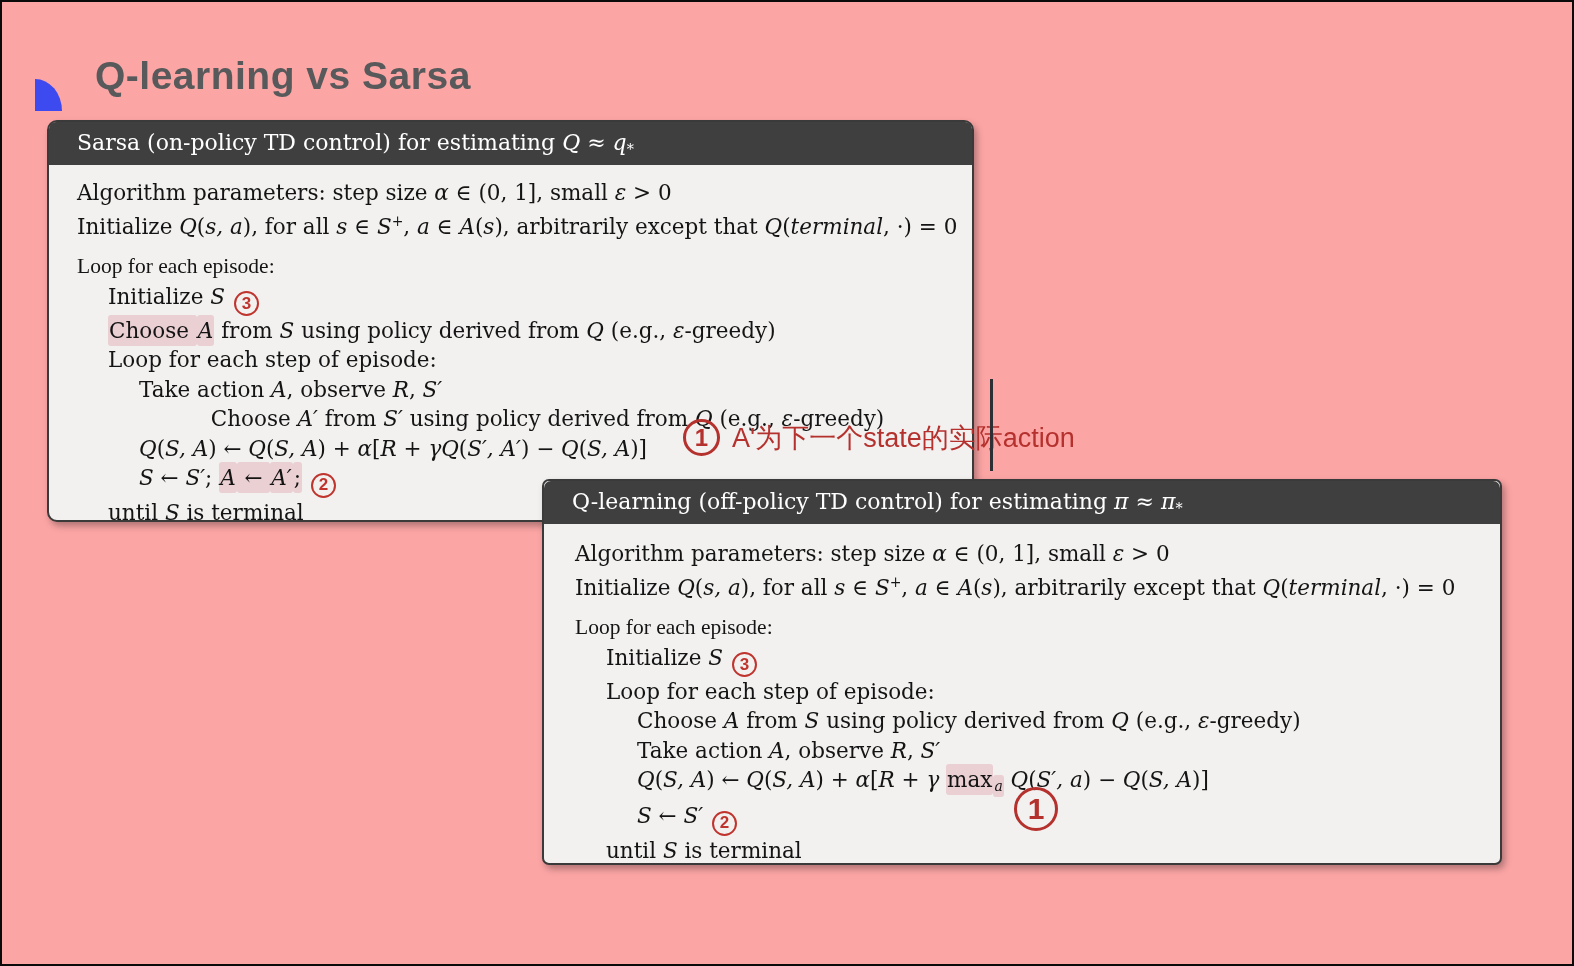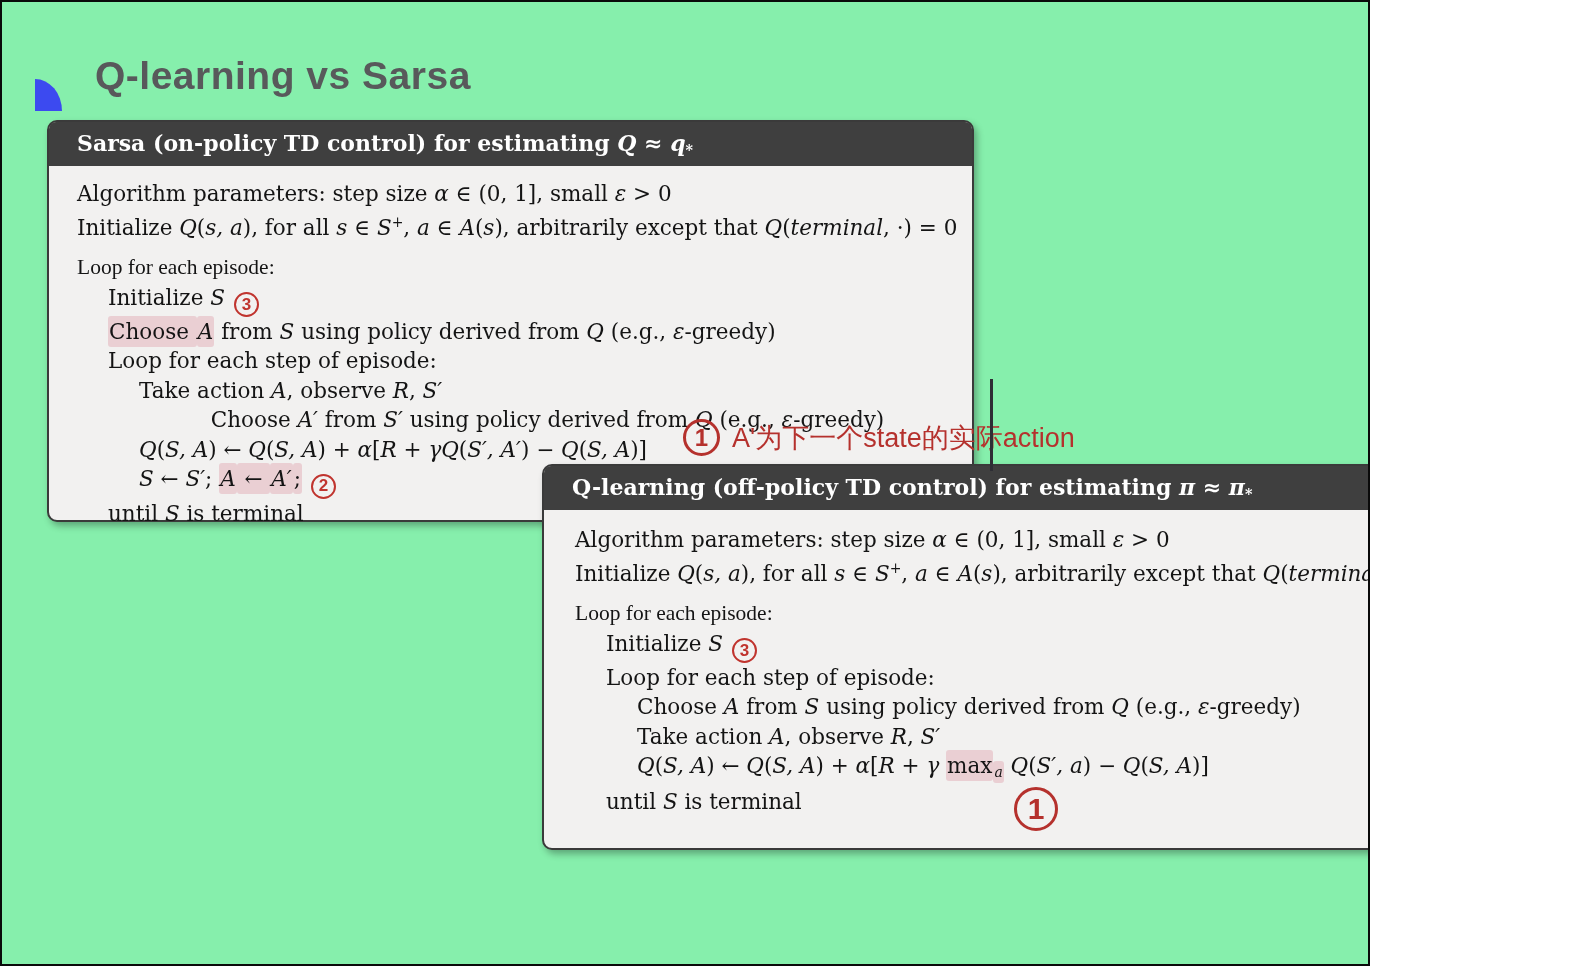--- a/index.html
+++ b/index.html
@@ -1,21 +1,21 @@
 <!DOCTYPE html>
 <html><head>
 <meta charset="utf-8">
 <style>
   html,body{margin:0;padding:0;background:#fff;}
   .canvas{
     position:relative;
-    width:1370px;height:966px;
+    width:1574px;height:966px;
     box-sizing:border-box;
     border:2px solid #0a0a0a;
-    background:#86efac;
+    background:#fca5a5;
     overflow:hidden;
     font-family:"DejaVu Serif", serif;
   }
   
   .title-accent{
     position:absolute;left:33px;top:77px;width:27px;height:32px;
     background:#3c4af0;
     border-top-right-radius:100%;
   }
   .slide-title{
@@ -27,24 +27,24 @@
   
   .algo-box{
     position:absolute;
     box-sizing:border-box;
     border:2.5px solid #3a3a3a;
     border-radius:10px;
     background:#f2f1f0;
     box-shadow:3px 4px 7px rgba(0,0,0,0.30);
   }
   .box-sarsa{left:45px;top:118px;width:927px;height:402px;z-index:1;}
-  .box-qlearning{left:540px;top:462px;width:960px;height:386px;z-index:2;}
+  .box-qlearning{left:540px;top:477px;width:960px;height:386px;z-index:2;border-radius:7px;}
   .box-header{
     background:#3f3f3f;color:#ffffff;
-    font-weight:bold;font-size:22px;
+    font-weight:normal;font-size:22px;
     padding:8px 10px 8px 28px;
     border-radius:7px 7px 0 0;
     white-space:pre;
   }
   .box-body{
     padding:13px 16px 0 28px;
     font-size:21.5px;color:#141414;
   }
   .box-qlearning .box-body{padding-top:15px;padding-left:31px;}
   .algo-line{line-height:29.5px;white-space:pre;}
@@ -117,20 +117,21 @@
     <div class="box-header"><span class="">Q-learning (off-policy TD control) for estimating </span><span class="s-it">π</span><span class=""> ≈ </span><span class="s-it">π</span><span class="s-sub">*</span></div>
     <div class="box-body">
         <div class="algo-line" style="padding-left: 0px;"><span class="">Algorithm parameters: step size </span><span class="s-it">α</span><span class=""> ∈ (0, 1], small </span><span class="s-it">ε</span><span class=""> &gt; 0</span></div>
         <div class="algo-line" style="padding-left: 0px;"><span class="">Initialize </span><span class="s-it">Q</span><span class="">(</span><span class="s-it">s, a</span><span class="">), for all </span><span class="s-it">s</span><span class=""> ∈ </span><span class="s-it">S</span><span class="s-sup">+</span><span class="">, </span><span class="s-it">a</span><span class=""> ∈ </span><span class="s-it">A</span><span class="">(</span><span class="s-it">s</span><span class="">), arbitrarily except that </span><span class="s-it">Q</span><span class="">(</span><span class="s-it">terminal</span><span class="">, ·) = 0</span></div>
         <div class="algo-line gap" style="padding-left: 0px;"><span class="">Loop for each episode:</span></div>
         <div class="algo-line" style="padding-left: 31px;"><span class="">Initialize </span><span class="s-it">S</span><span class="s-circ">3</span></div>
         <div class="algo-line" style="padding-left: 31px;"><span class="">Loop for each step of episode:</span></div>
         <div class="algo-line" style="padding-left: 62px;"><span class="">Choose </span><span class="s-it">A</span><span class=""> from </span><span class="s-it">S</span><span class=""> using policy derived from </span><span class="s-it">Q</span><span class=""> (e.g., </span><span class="s-it">ε</span><span class="">-greedy)</span></div>
         <div class="algo-line" style="padding-left: 62px;"><span class="">Take action </span><span class="s-it">A</span><span class="">, observe </span><span class="s-it">R</span><span class="">, </span><span class="s-it">S′</span></div>
         <div class="algo-line" style="padding-left: 62px;"><span class="s-it">Q</span><span class="">(</span><span class="s-it">S, A</span><span class="">) ← </span><span class="s-it">Q</span><span class="">(</span><span class="s-it">S, A</span><span class="">) + </span><span class="s-it">α</span><span class="">[</span><span class="s-it">R</span><span class=""> + </span><span class="s-it">γ </span><span class="s-hl">max</span><span class="s-hl s-sub s-it">a</span><span class=""> </span><span class="s-it">Q</span><span class="">(</span><span class="s-it">S′, a</span><span class="">) − </span><span class="s-it">Q</span><span class="">(</span><span class="s-it">S, A</span><span class="">)]</span></div>
+        <div class="algo-line" style="padding-left: 62px;"><span class="s-it">S</span><span class=""> ← </span><span class="s-it">S′</span><span class="s-circ">2</span></div>
         <div class="algo-line" style="padding-left: 31px;"><span class="">until </span><span class="s-it">S</span><span class=""> is terminal</span></div>
       </div>
   </div>
 
   <div class="annotation annotation-sarsa">
     <span class="circ-big">1</span>
     <span>A'为下一个state的实际action</span>
   </div>
   <div class="annotation annotation-qlearning">
     <span class="circ-big">1</span>

